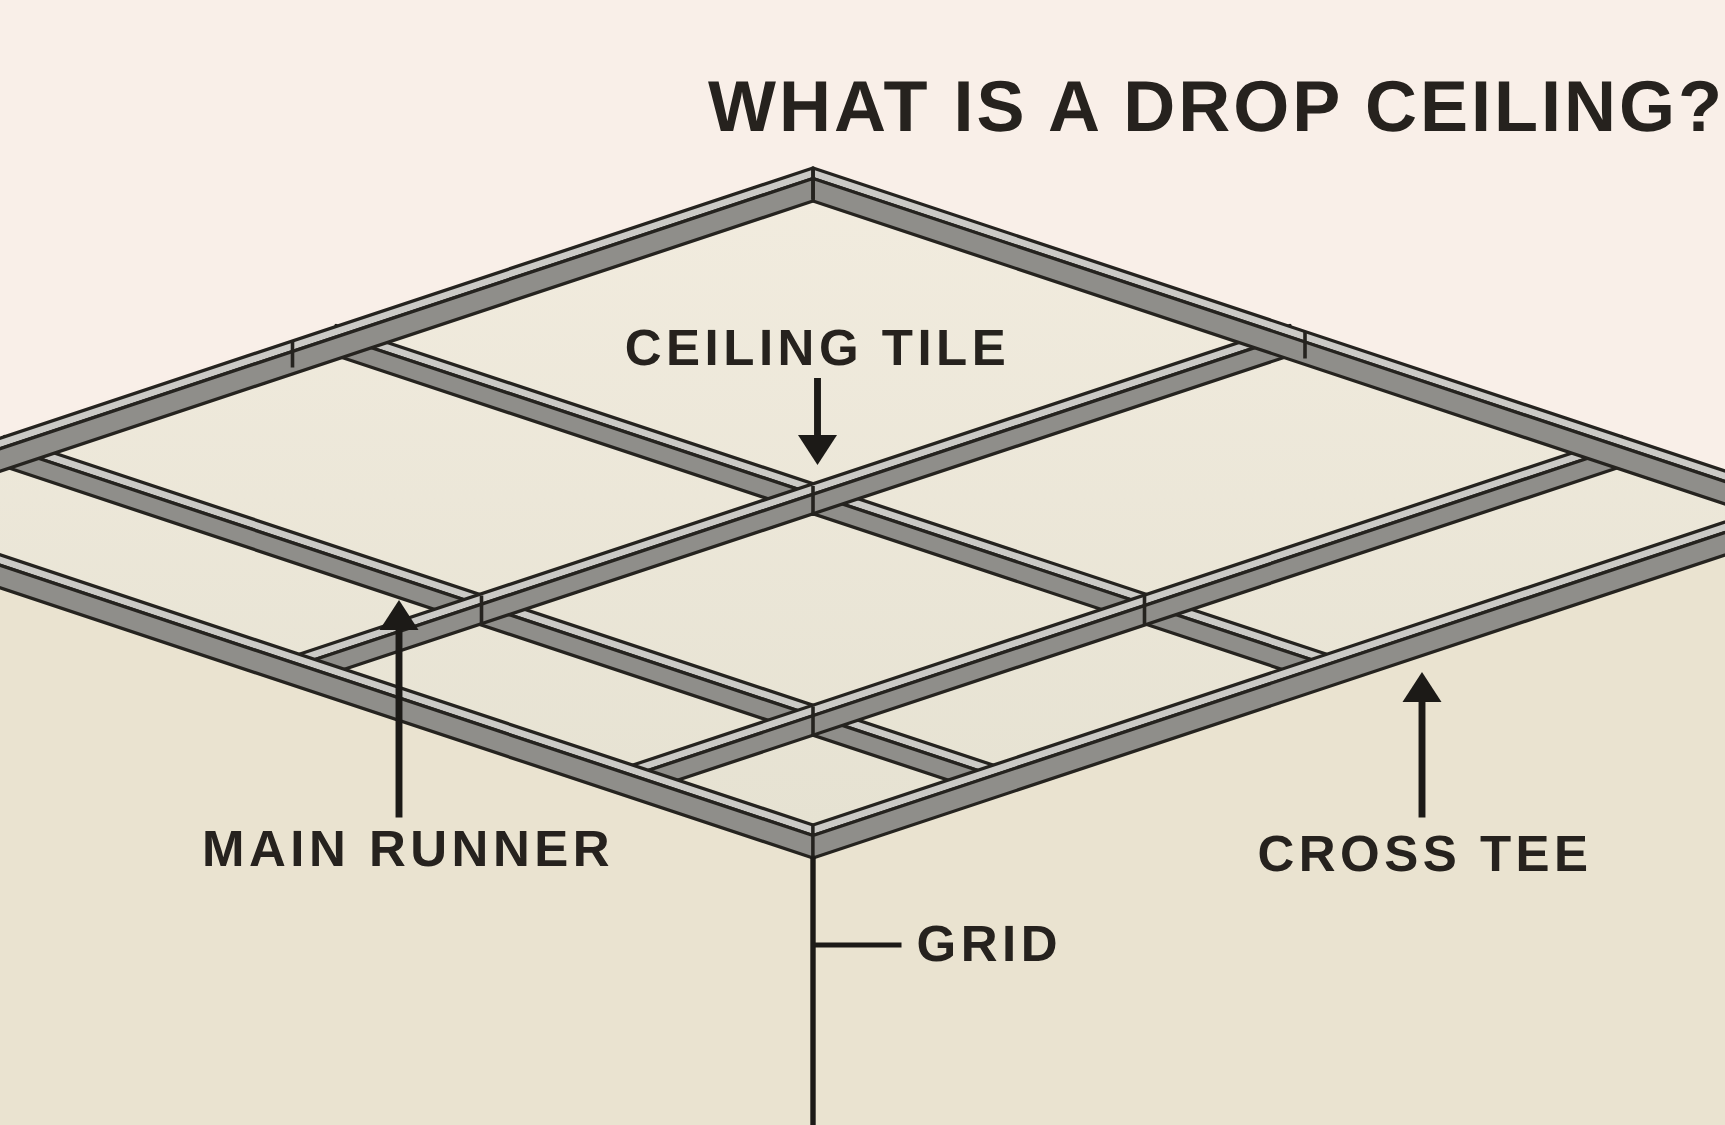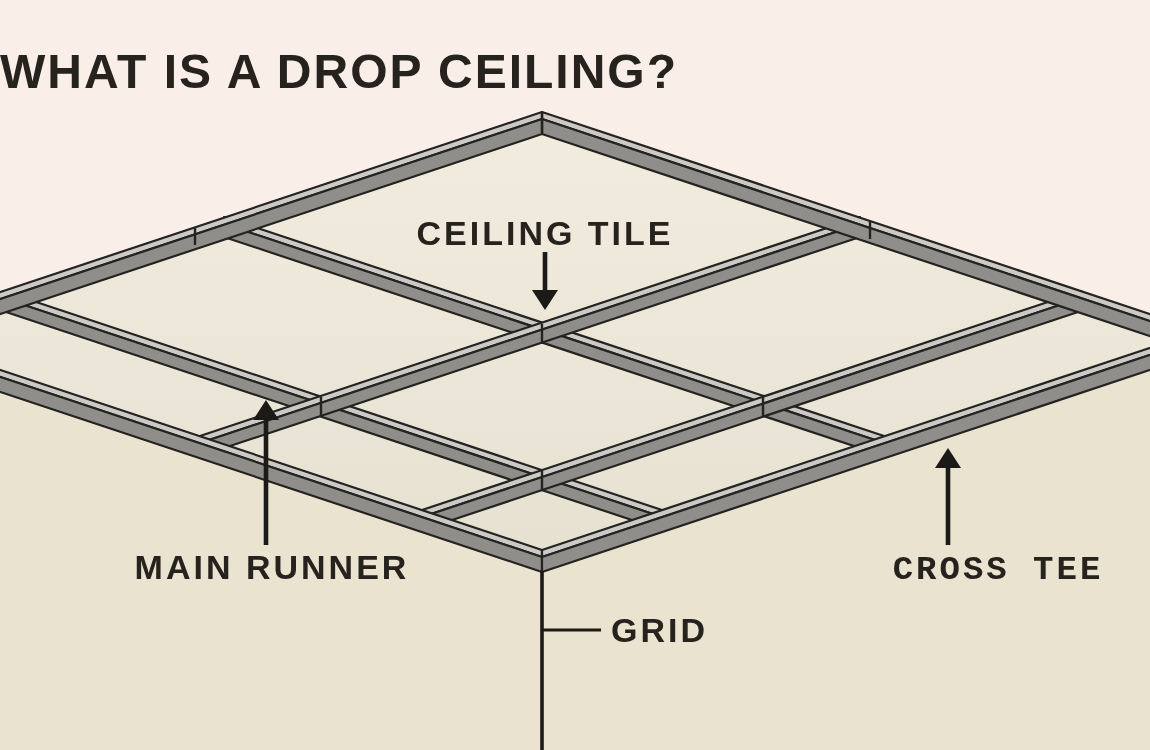--- a/index.html
+++ b/index.html
@@ -37,21 +37,21 @@
     white-space:nowrap;
     color:var(--text);
     font-weight:800;
     font-size:34px;
     letter-spacing:3px;
   }
   .label.left-anchored{transform:translate(0,-50%);}
   .title{
     position:absolute;
     left:0;right:0;top:44px;
-    text-align:left;
+    text-align:right;
     color:var(--text);
     font-weight:800;
     font-size:48px;
     letter-spacing:2px;
     white-space:nowrap;
   }
 </style>
 </head>
 <body>
 
@@ -142,17 +142,17 @@
       <line class="pointer-line" x1="543" y1="630" x2="601" y2="630"></line>
     </g>
   </svg>
 
   <div class="title">WHAT IS A DROP CEILING?</div>
 
   <div class="label" style="left:272px;top:567px;">MAIN RUNNER</div>
 
   <div class="label" style="left:545px;top:233px;">CEILING TILE</div>
 
-  <div class="label" style="left:998px;top:570px;font-family:Liberation Mono, monospace;">CROSS TEE</div>
+  <div class="label" style="left:950px;top:570px;">CROSS TEE</div>
 
   <div class="label left-anchored" style="left:611px;top:630px;">GRID</div>
 
 </div>
 
 </body></html>

